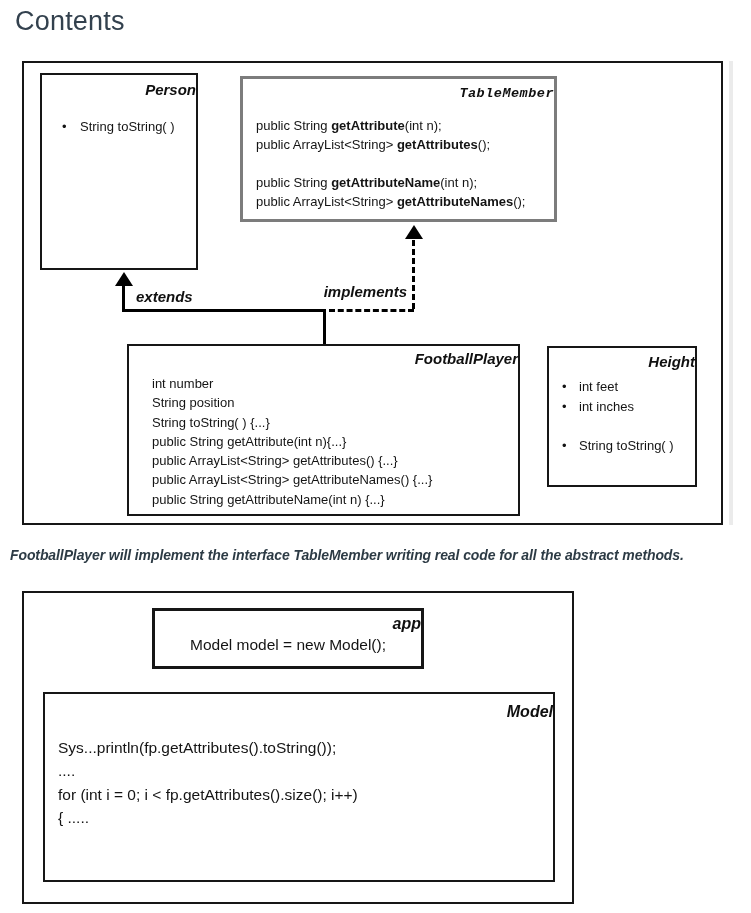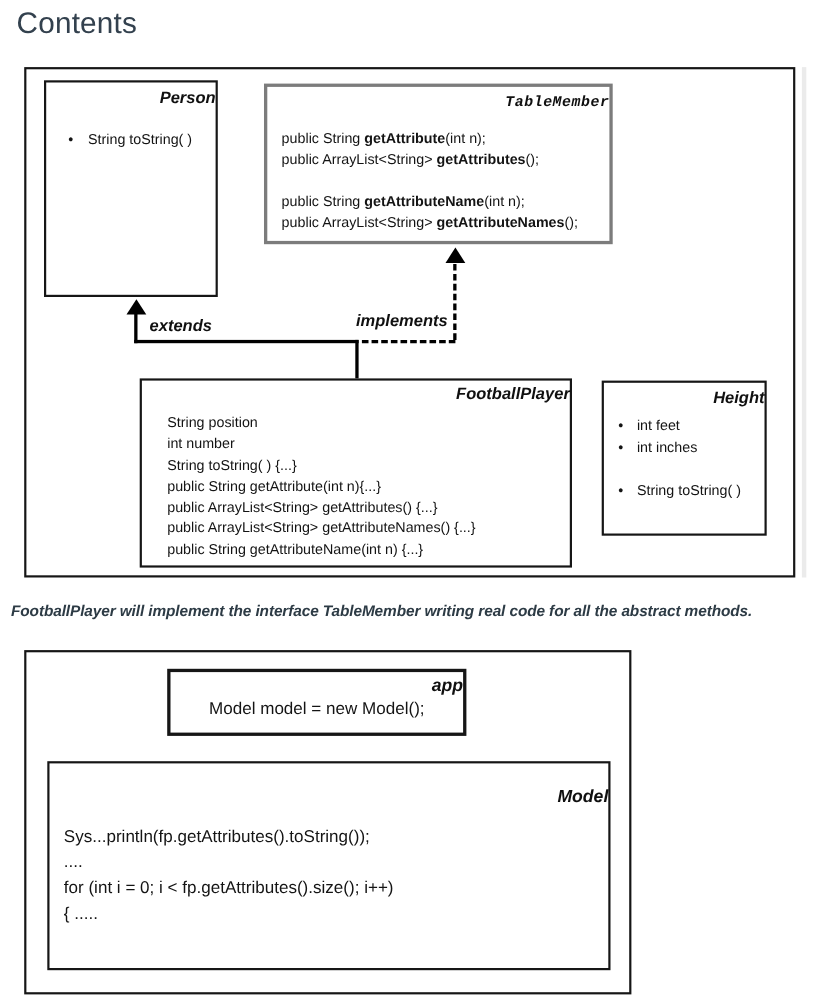--- a/index.html
+++ b/index.html
@@ -70,21 +70,21 @@
     position:absolute; left:10px; top:547px; width:737px;
     font-weight:bold; font-style:italic; font-size:14px; letter-spacing:-.1px;
     color:var(--caption-color,#2D3B45);
   }
 
   
   #app-box { left:128px; top:15px; width:272px; height:61px; border-width:3px; text-align:center; }
   #app-box .box-title { font-size:16px; padding-top:4px; }
   #app-box .app-line { font-size:15.5px; margin-top:3px; }
   #model-box { left:19px; top:99px; width:512px; height:190px; }
-  #model-box .box-title { font-size:16px; padding-top:22px; }
+  #model-box .box-title { font-size:16px; padding-top:9px; }
   .code { margin-top:15px; padding-left:13px; font-size:15.5px; line-height:23.4px; }
 </style>
 </head>
 <body>
 
 <div id="page">
 
   <h1 class="page-title">Contents</h1>
 
   <div id="diagram1" class="frame">
@@ -113,22 +113,22 @@
     <div class="rel-label" style="left:112px; top:225px;">extends</div>
 
     <div class="dash-h" style="left:305px; top:246px; width:85px;"></div>
     <div class="dash-v" style="left:388px; top:177px; height:69px;"></div>
     <div class="arrow-up" style="left:381px; top:162px;"></div>
     <div class="rel-label" style="left:288px; top:220px; width:95px; text-align:right;">implements</div>
 
     <div id="footballplayer-box" class="cbox">
       <div class="box-title">FootballPlayer</div>
       <div class="fp-lines">
+        <div>int number</div>
         <div>String position</div>
-        <div>int number</div>
         <div>String toString( ) {...}</div>
         <div>public String getAttribute(int n){...}</div>
         <div>public ArrayList&lt;String&gt; getAttributes() {...}</div>
         <div>public ArrayList&lt;String&gt; getAttributeNames() {...}</div>
         <div>public String getAttributeName(int n) {...}</div>
       </div>
     </div>
 
     <div id="height-box" class="cbox">
       <div class="box-title">Height</div>

